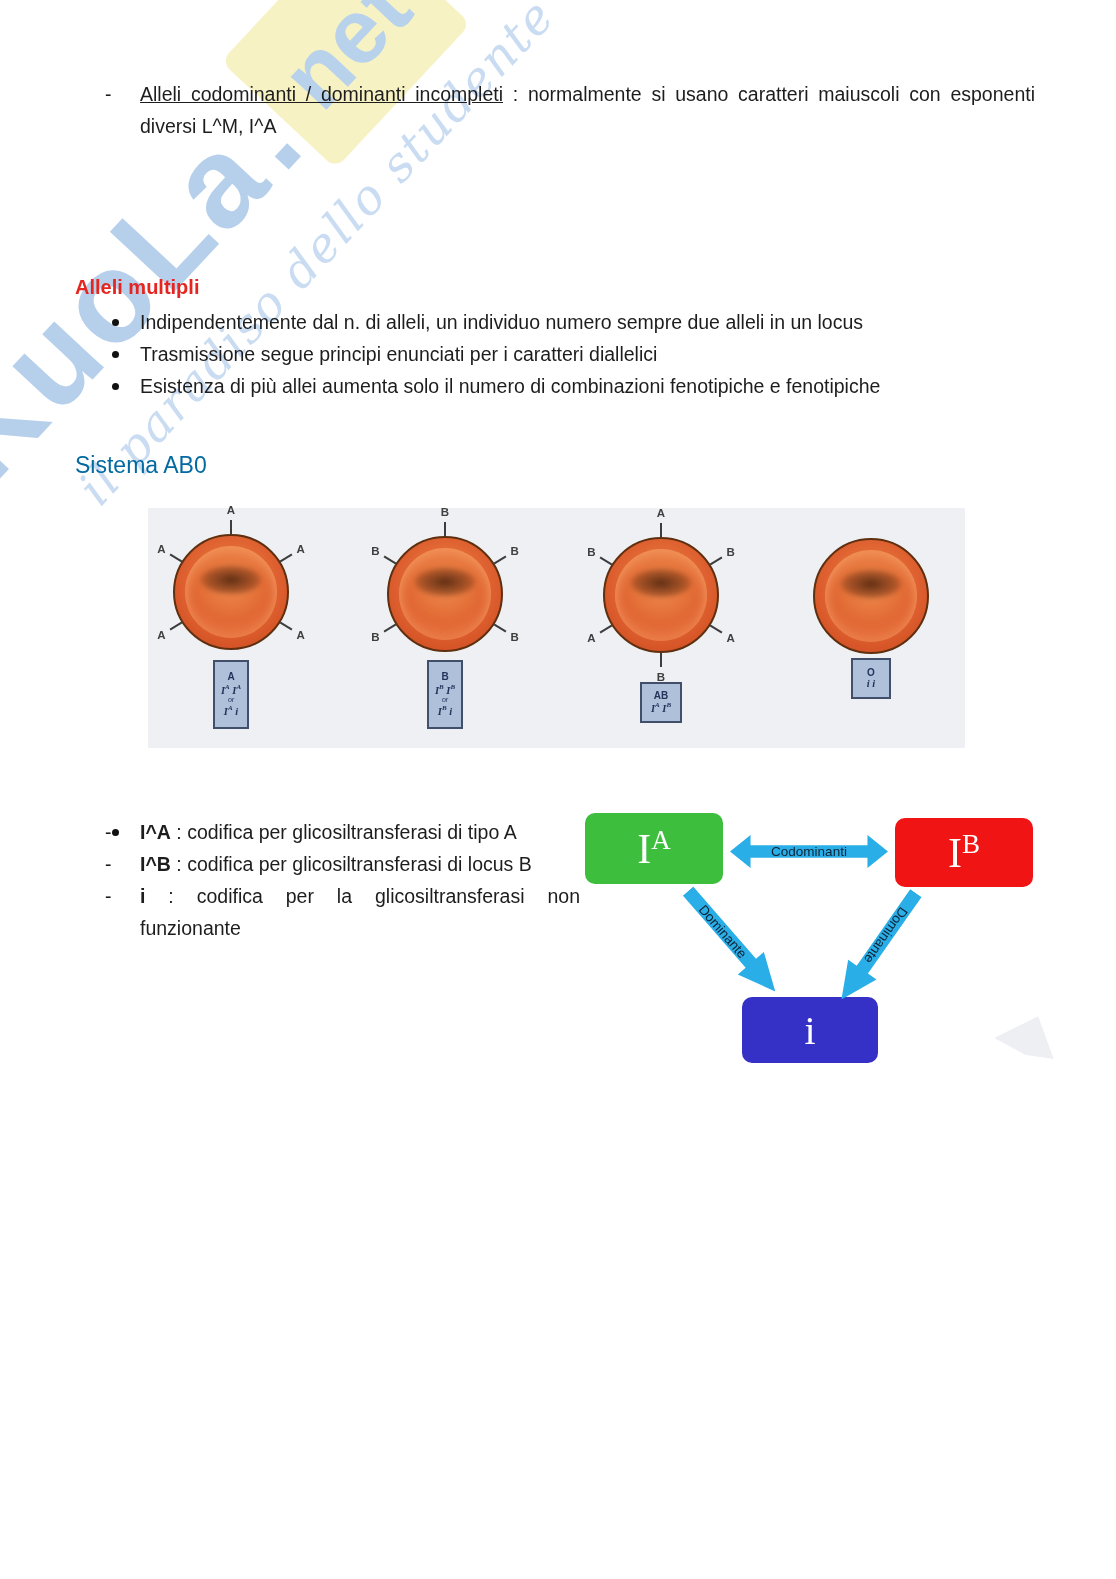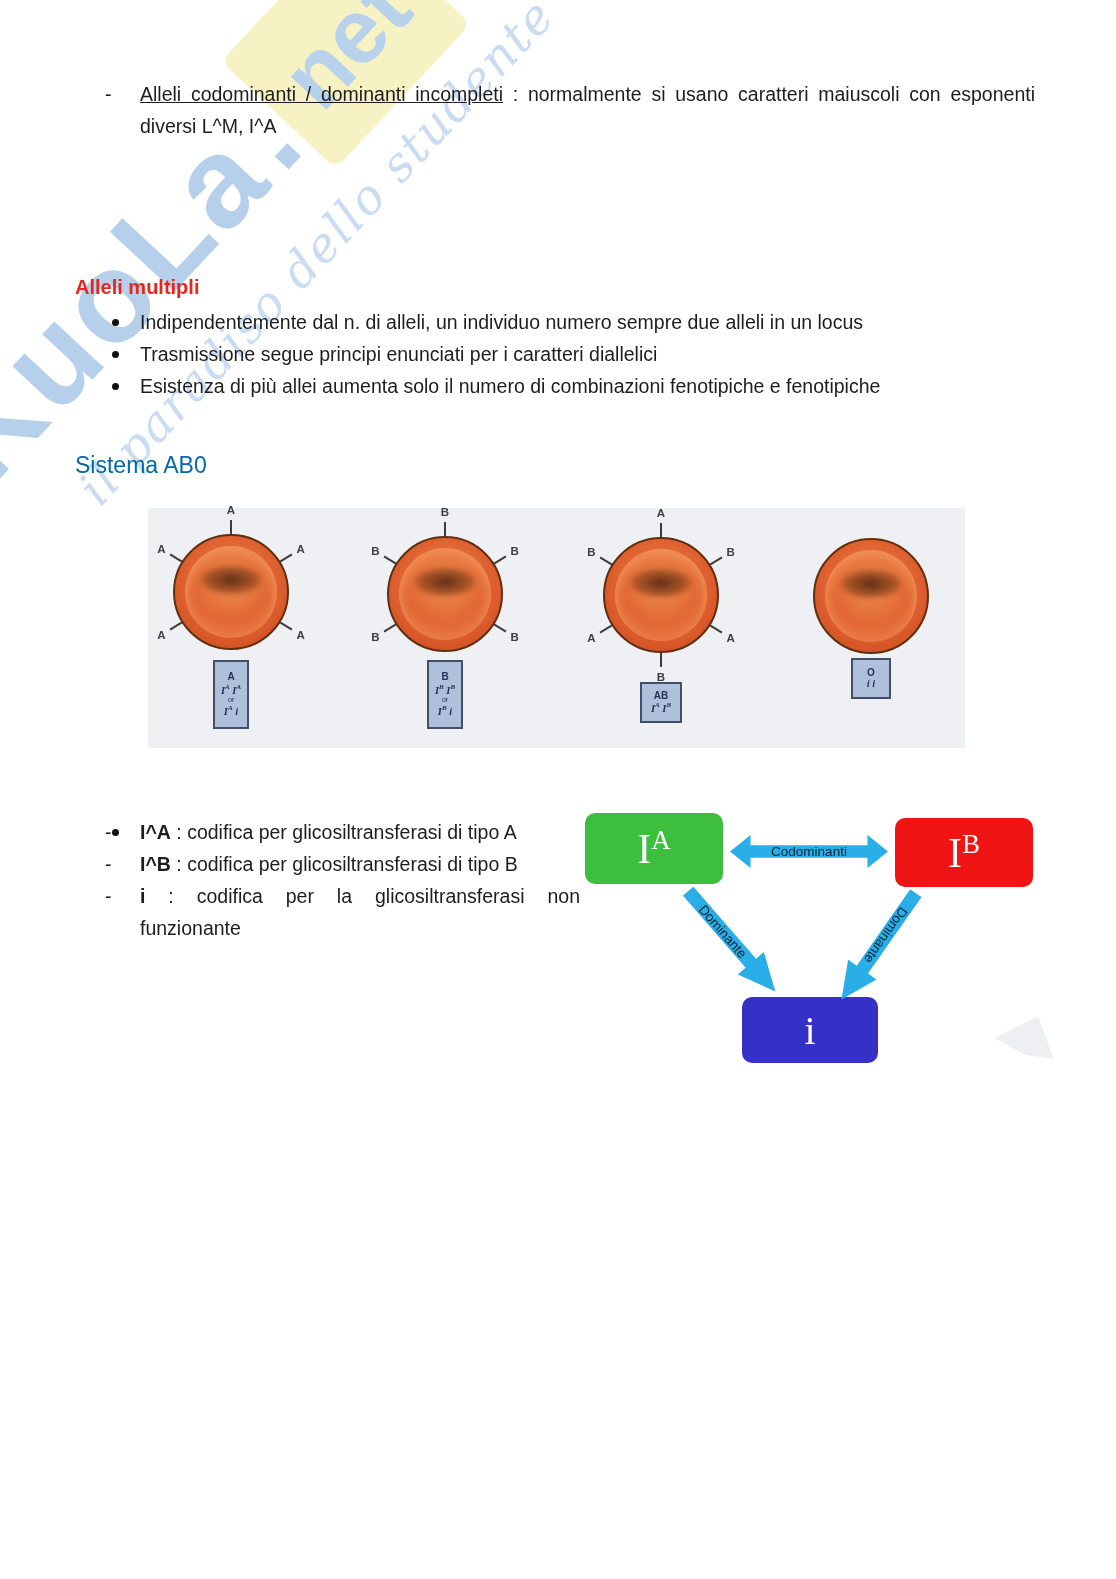--- a/index.html
+++ b/index.html
@@ -224,21 +224,21 @@
     <div class="b-item locus body-text">
       <span class="dot"></span>
     </div>
 
     <div class="columns">
       <div class="left-col body-text">
         <div class="d-item ai">
           <span class="marker">-</span><span class="term">I^A</span><span> : codifica per glicosiltransferasi di tipo A</span>
         </div>
         <div class="d-item ai">
-          <span class="marker">-</span><span class="term">I^B</span><span> : codifica per glicosiltransferasi di tipo B</span>
+          <span class="marker">-</span><span class="term">I^B</span><span> : codifica per glicosiltransferasi di locus B</span>
         </div>
         <div class="d-item ai">
           <span class="marker">-</span><span class="term">i</span><span> : codifica per la glicosiltransferasi non funzionante</span>
         </div>
       </div>
 
       <div class="diagram">
         <div class="dg-node node-ia" style="background: rgb(61, 190, 61);">I<sup>A</sup></div>
         <div class="dg-node node-ib" style="background: rgb(241, 20, 20);">I<sup>B</sup></div>
         <div class="dg-node node-i" style="background: rgb(53, 49, 198);">i</div>

